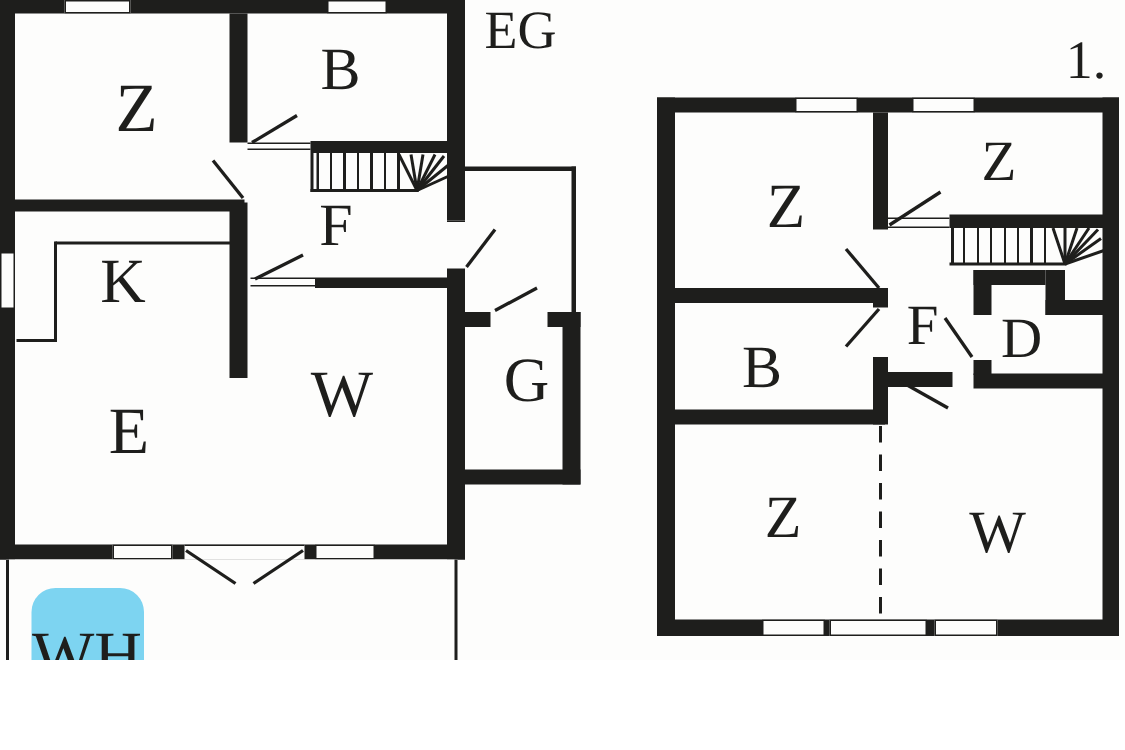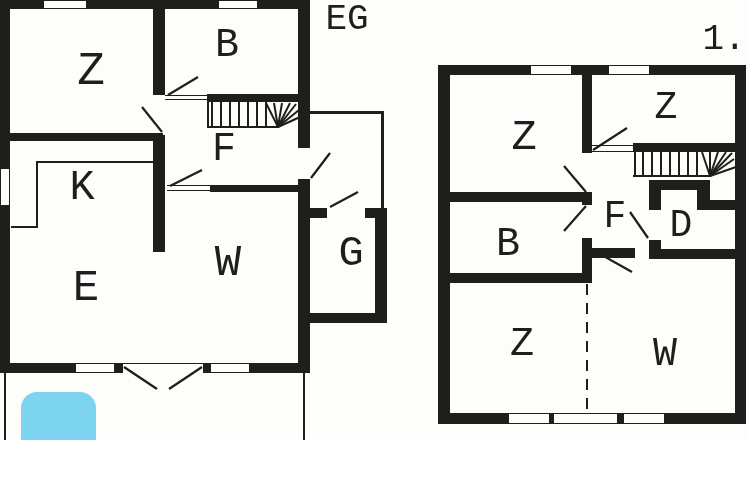--- a/index.html
+++ b/index.html
@@ -1,19 +1,19 @@
 <!DOCTYPE html>
 <html style="--ink: #1e1e1c; --paper: #fdfdfc; --highlight: #7dd4f1;"><head>
 <meta charset="utf-8">
 <style>
   html,body{margin:0;padding:0;}
   .canvas{
     position:relative;width:750px;height:440px;overflow:hidden;
     background:var(--paper,#fdfdfc);
-    font-family:Liberation Mono, monospace;
+    font-family:Liberation Serif, serif;
   }
   .wall{position:absolute;background:var(--ink,#1e1e1c);}
   .thin{position:absolute;background:var(--ink,#1e1e1c);}
   .win{position:absolute;background:var(--paper,#fdfdfc);border:1px solid var(--ink,#1e1e1c);box-sizing:border-box;}
   .gap{position:absolute;background:var(--paper,#fdfdfc);box-sizing:border-box;}
   .gap.jamb{border-top:1px solid var(--ink,#1e1e1c);border-bottom:1px solid var(--ink,#1e1e1c);}
   .treads{position:absolute;background:repeating-linear-gradient(90deg,var(--ink,#1e1e1c) 0 1.6px,transparent 1.6px 9px);}
   .lbl{position:absolute;transform:translate(-50%,-50%);color:var(--ink,#1e1e1c);line-height:1;white-space:nowrap;}
   .terrace{position:absolute;box-sizing:border-box;background:var(--paper,#fdfdfc);
     border-left:2px solid var(--ink,#1e1e1c);border-right:2px solid var(--ink,#1e1e1c);border-bottom:6px solid var(--ink,#1e1e1c);}
@@ -143,20 +143,21 @@
   <div class="lbl" style="left:347px;top:20px;font-size:36px;">EG</div>
   <div class="lbl" style="left:724px;top:40px;font-size:36px;">1.</div>
 
   <div class="lbl" style="left:91px;top:72px;font-size:46px;">Z</div>
   <div class="lbl" style="left:227px;top:46px;font-size:40px;">B</div>
   <div class="lbl" style="left:224px;top:150px;font-size:40px;">F</div>
   <div class="lbl" style="left:82px;top:188px;font-size:42px;">K</div>
   <div class="lbl" style="left:86px;top:288px;font-size:44px;">E</div>
   <div class="lbl" style="left:228px;top:263px;font-size:44px;">W</div>
   <div class="lbl" style="left:351px;top:254px;font-size:42px;">G</div>
+  <div class="lbl" style="left:58px;top:437px;font-size:44px;">WH</div>
 
   <div class="lbl" style="left:524px;top:138px;font-size:42px;">Z</div>
   <div class="lbl" style="left:666px;top:108px;font-size:38px;">Z</div>
   <div class="lbl" style="left:508px;top:245px;font-size:40px;">B</div>
   <div class="lbl" style="left:615px;top:217px;font-size:38px;">F</div>
   <div class="lbl" style="left:681px;top:226px;font-size:38px;">D</div>
   <div class="lbl" style="left:522px;top:345px;font-size:40px;">Z</div>
   <div class="lbl" style="left:665px;top:355px;font-size:40px;">W</div>
 
 </div>

